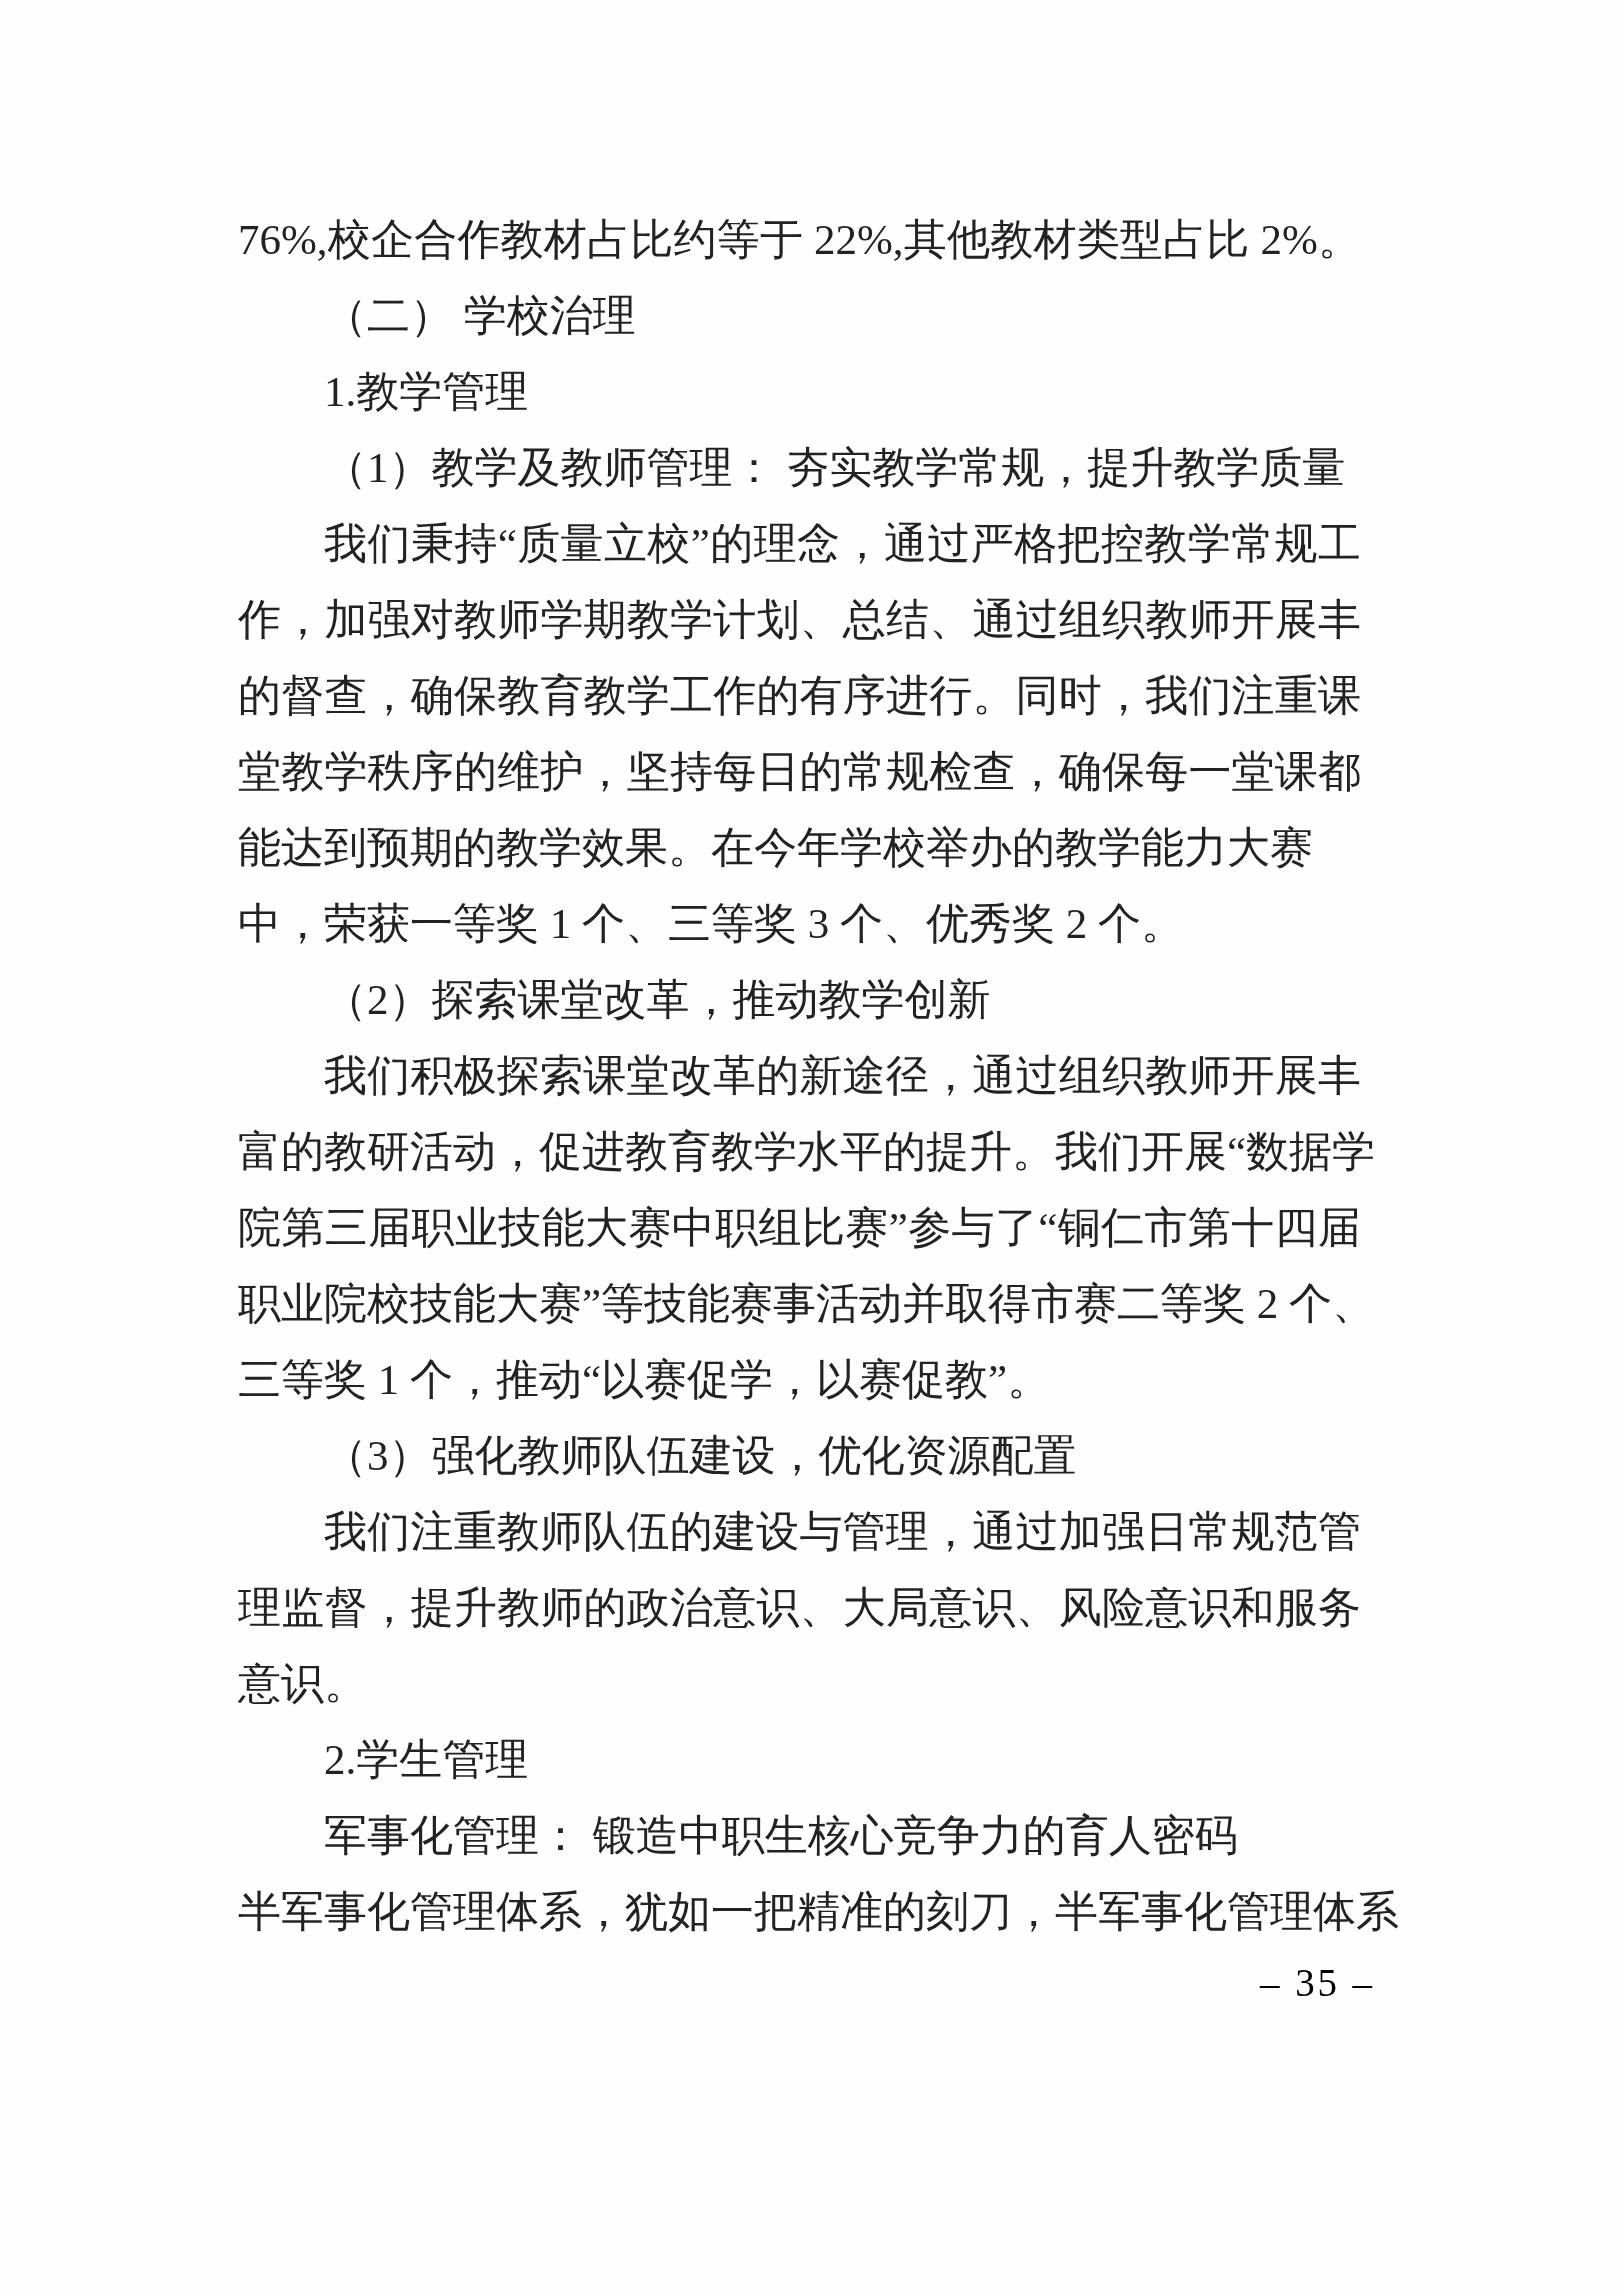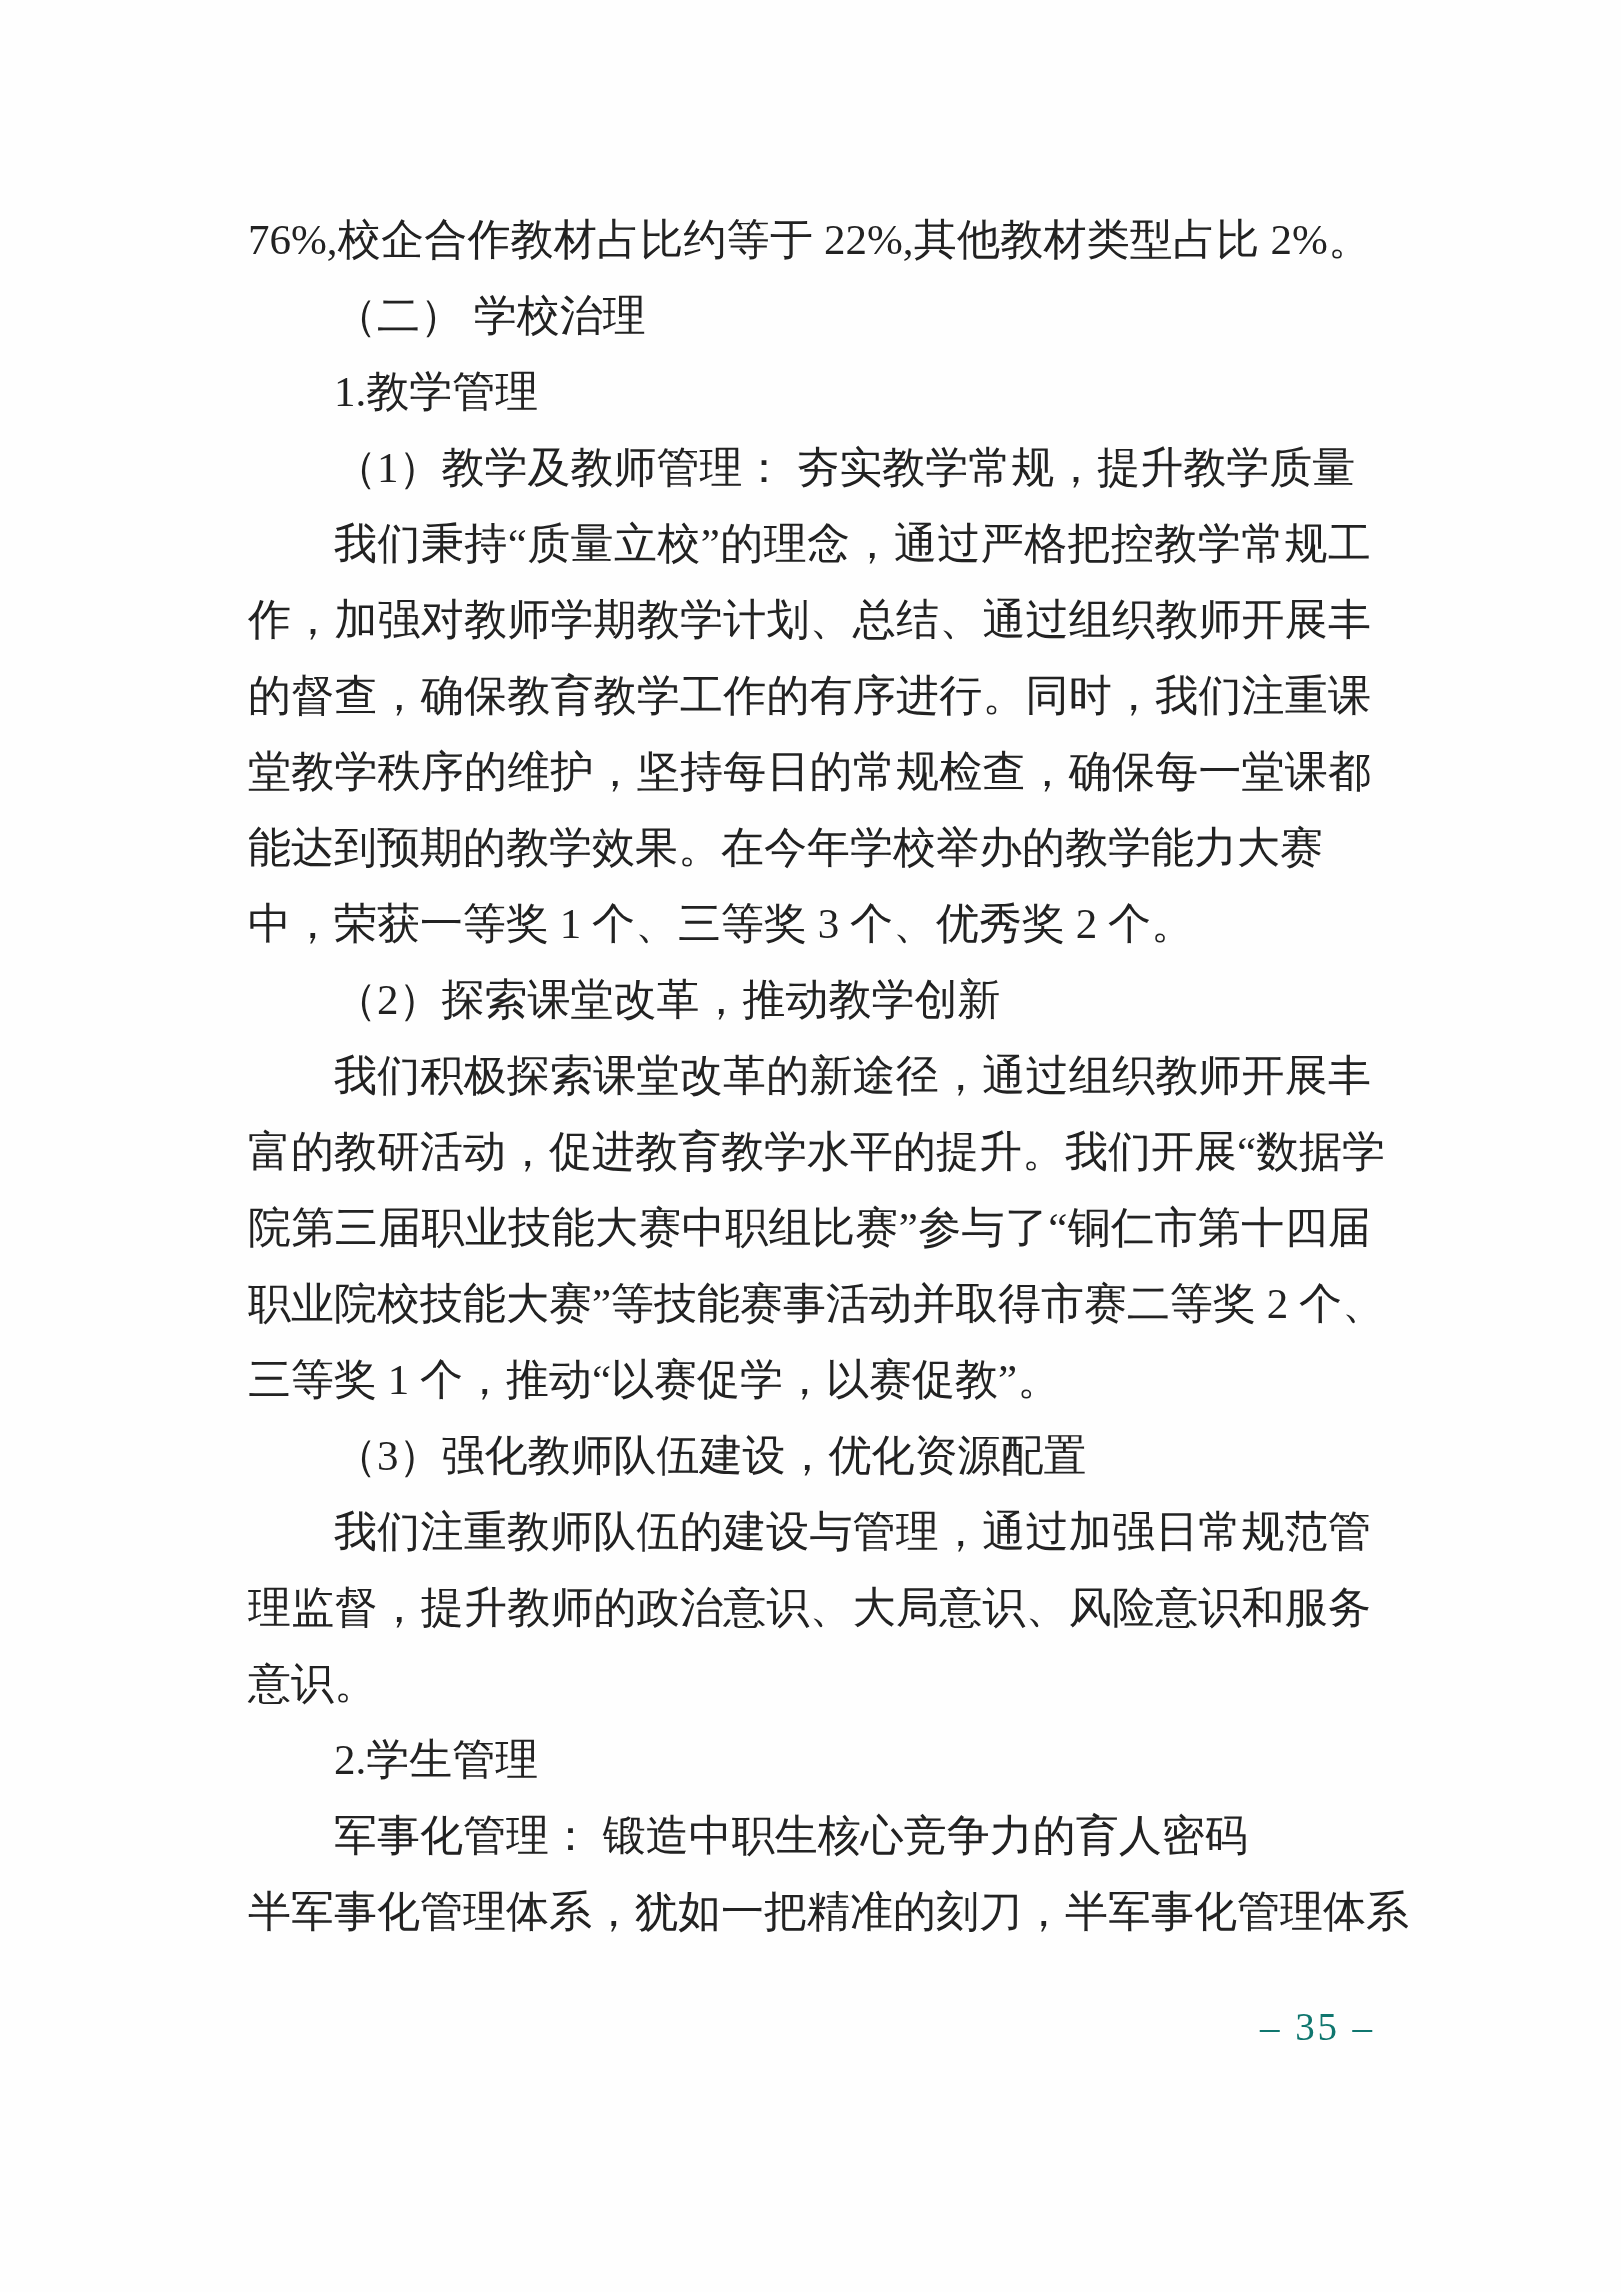--- a/index.html
+++ b/index.html
@@ -12,21 +12,21 @@
     position: relative;
     width: 1621px;
     height: 2293px;
     background: #fefefe;
     overflow: hidden;
     font-family: "Liberation Serif", "DejaVu Serif", serif;
     color: #222222;
   }
   .text-block {
     position: absolute;
-    left: 248px;
+    left: 238px;
     top: 202px;
     width: 1123px;
   }
   .ln {
     font-size: 43px;
     height: 76px;
     line-height: 76px;
     white-space: nowrap;
     letter-spacing: 0;
     text-align: left;
@@ -36,25 +36,25 @@
     text-align: justify;
     text-align-last: justify;
   }
   
   .ind {
     text-indent: 86px;
   }
   .page-number {
     position: absolute;
     right: 246px;
-    top: 2000px;
+    top: 1956px;
     font-size: 39px;
     line-height: 53px;
     letter-spacing: 2.9px;
-    color: #0f766e;
+    color: #000000;
   }
 </style>
 </head>
 <body>
 
 <div class="page">
   <div class="text-block">
     <div class="ln just">76%,校企合作教材占比约等于 22%,其他教材类型占比 2%。</div>
     <div class="ln ind">（二） 学校治理</div>
     <div class="ln ind">1.教学管理</div>

